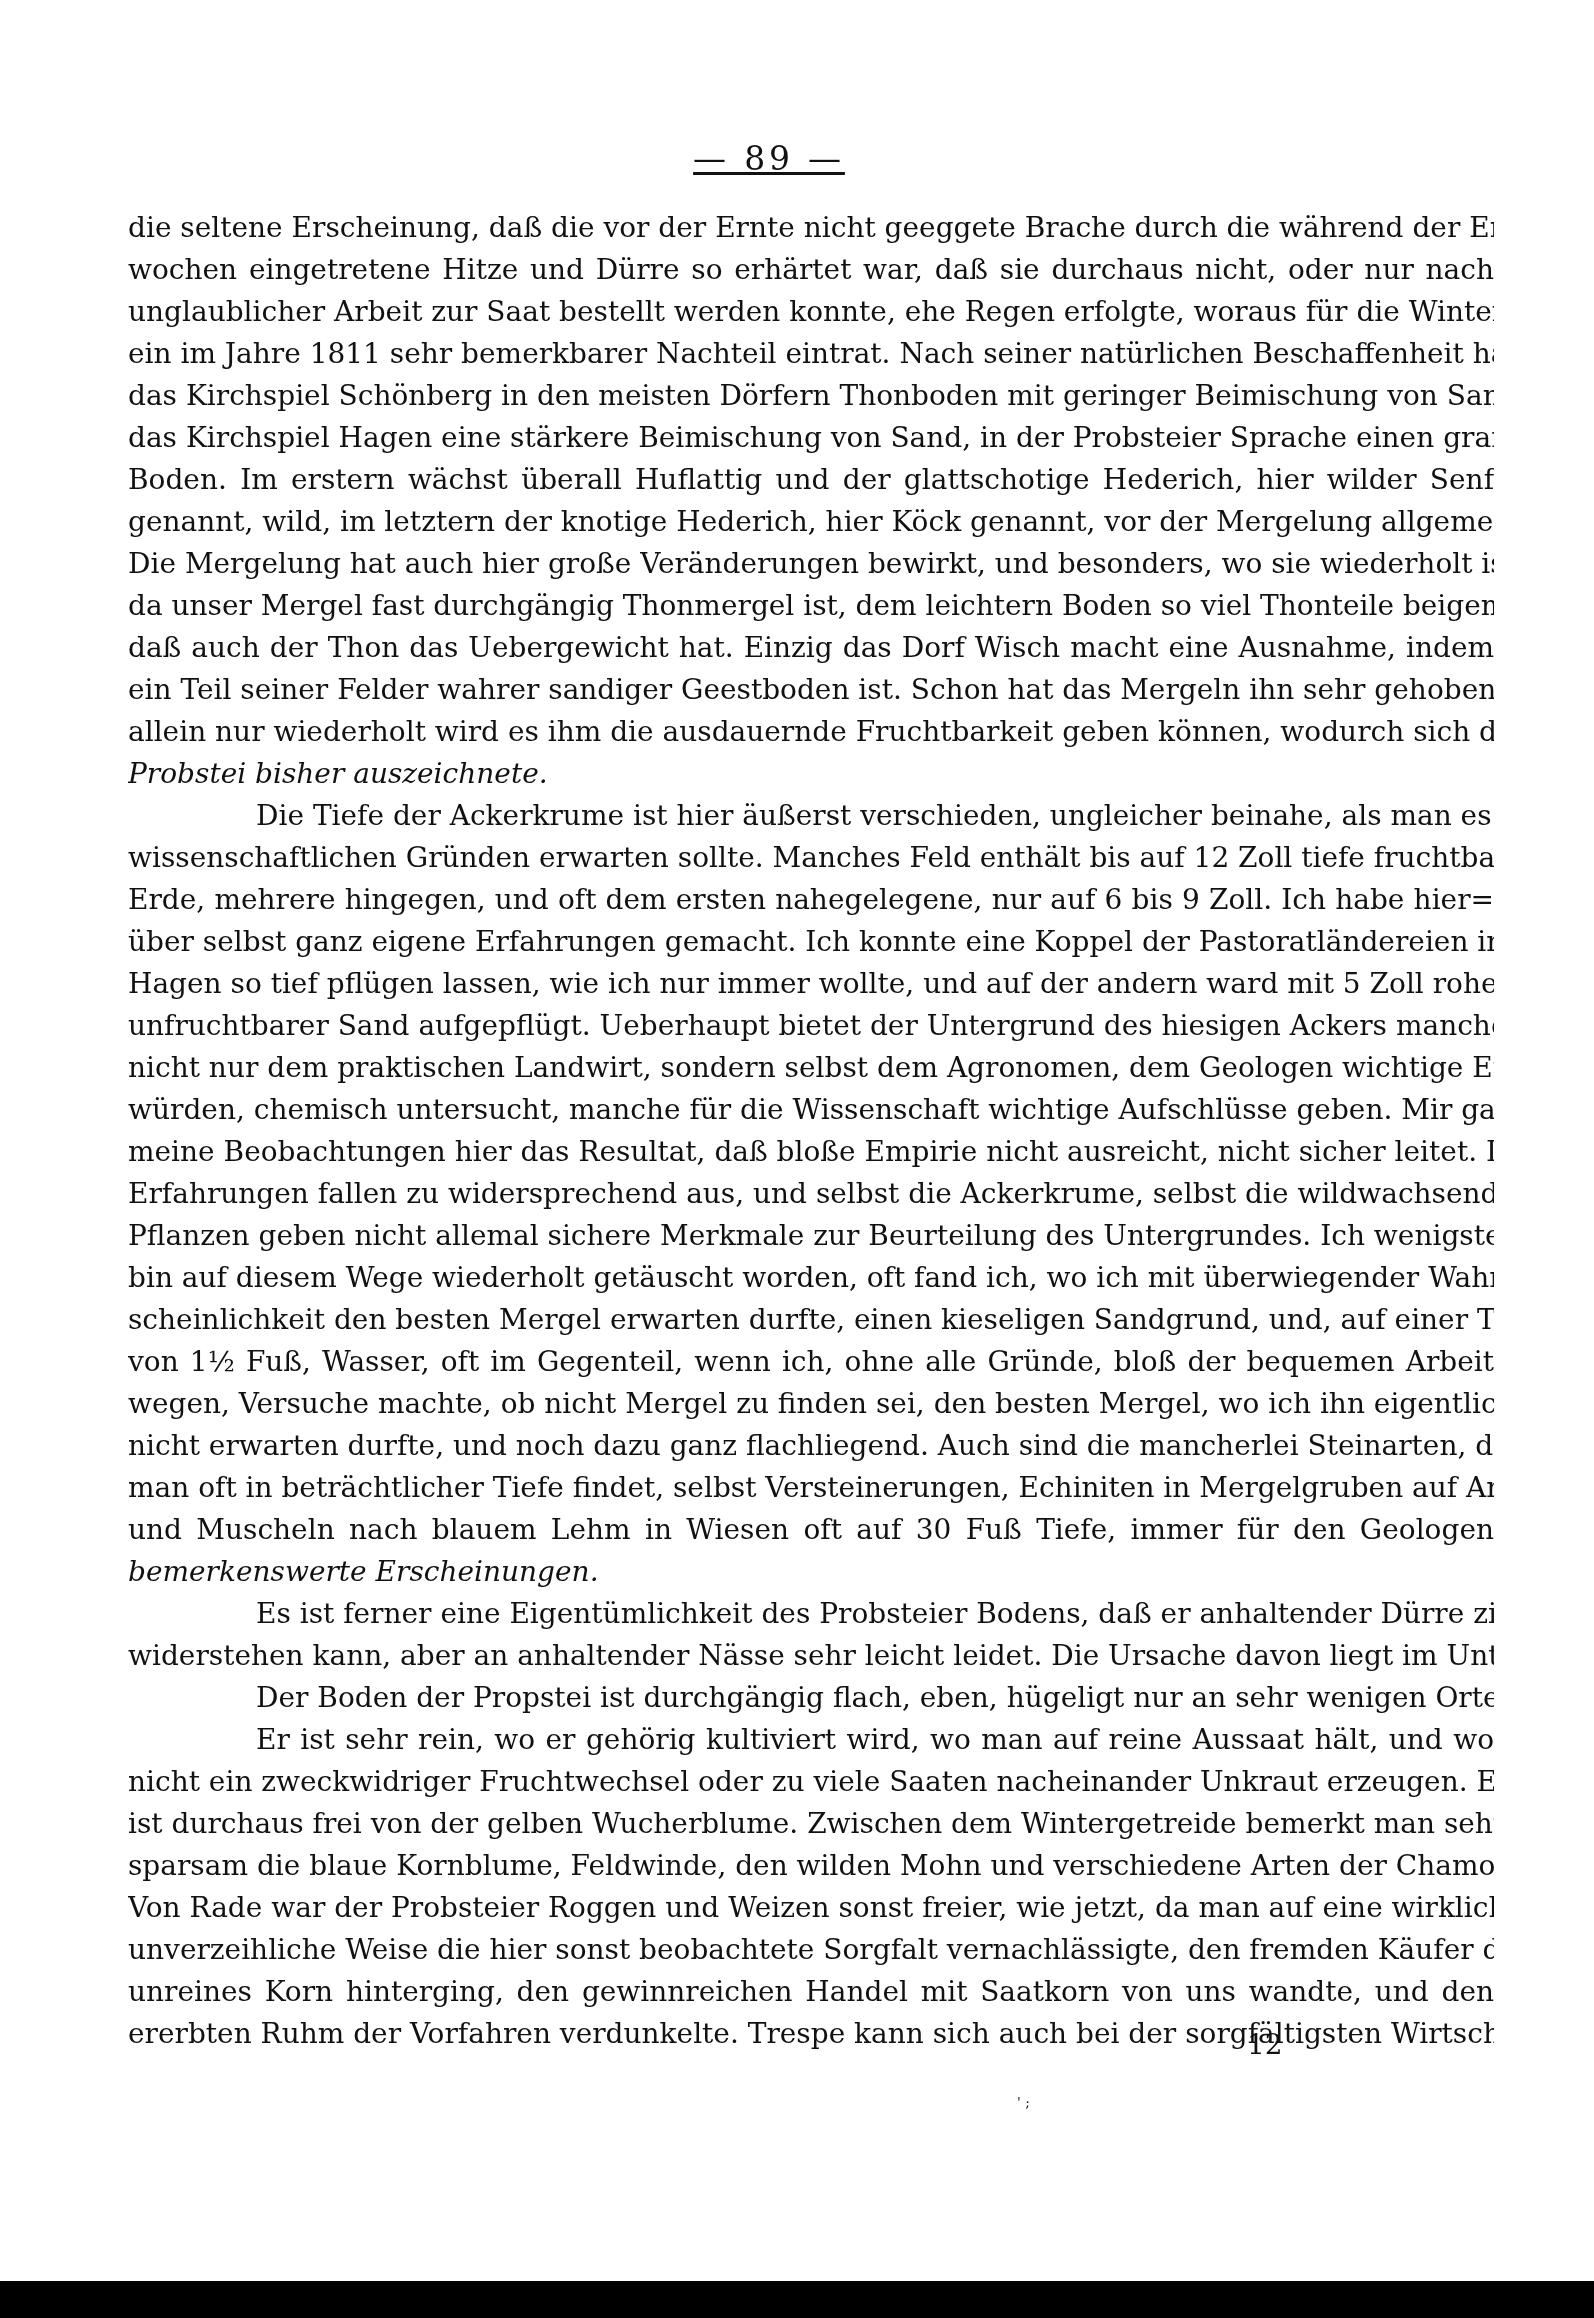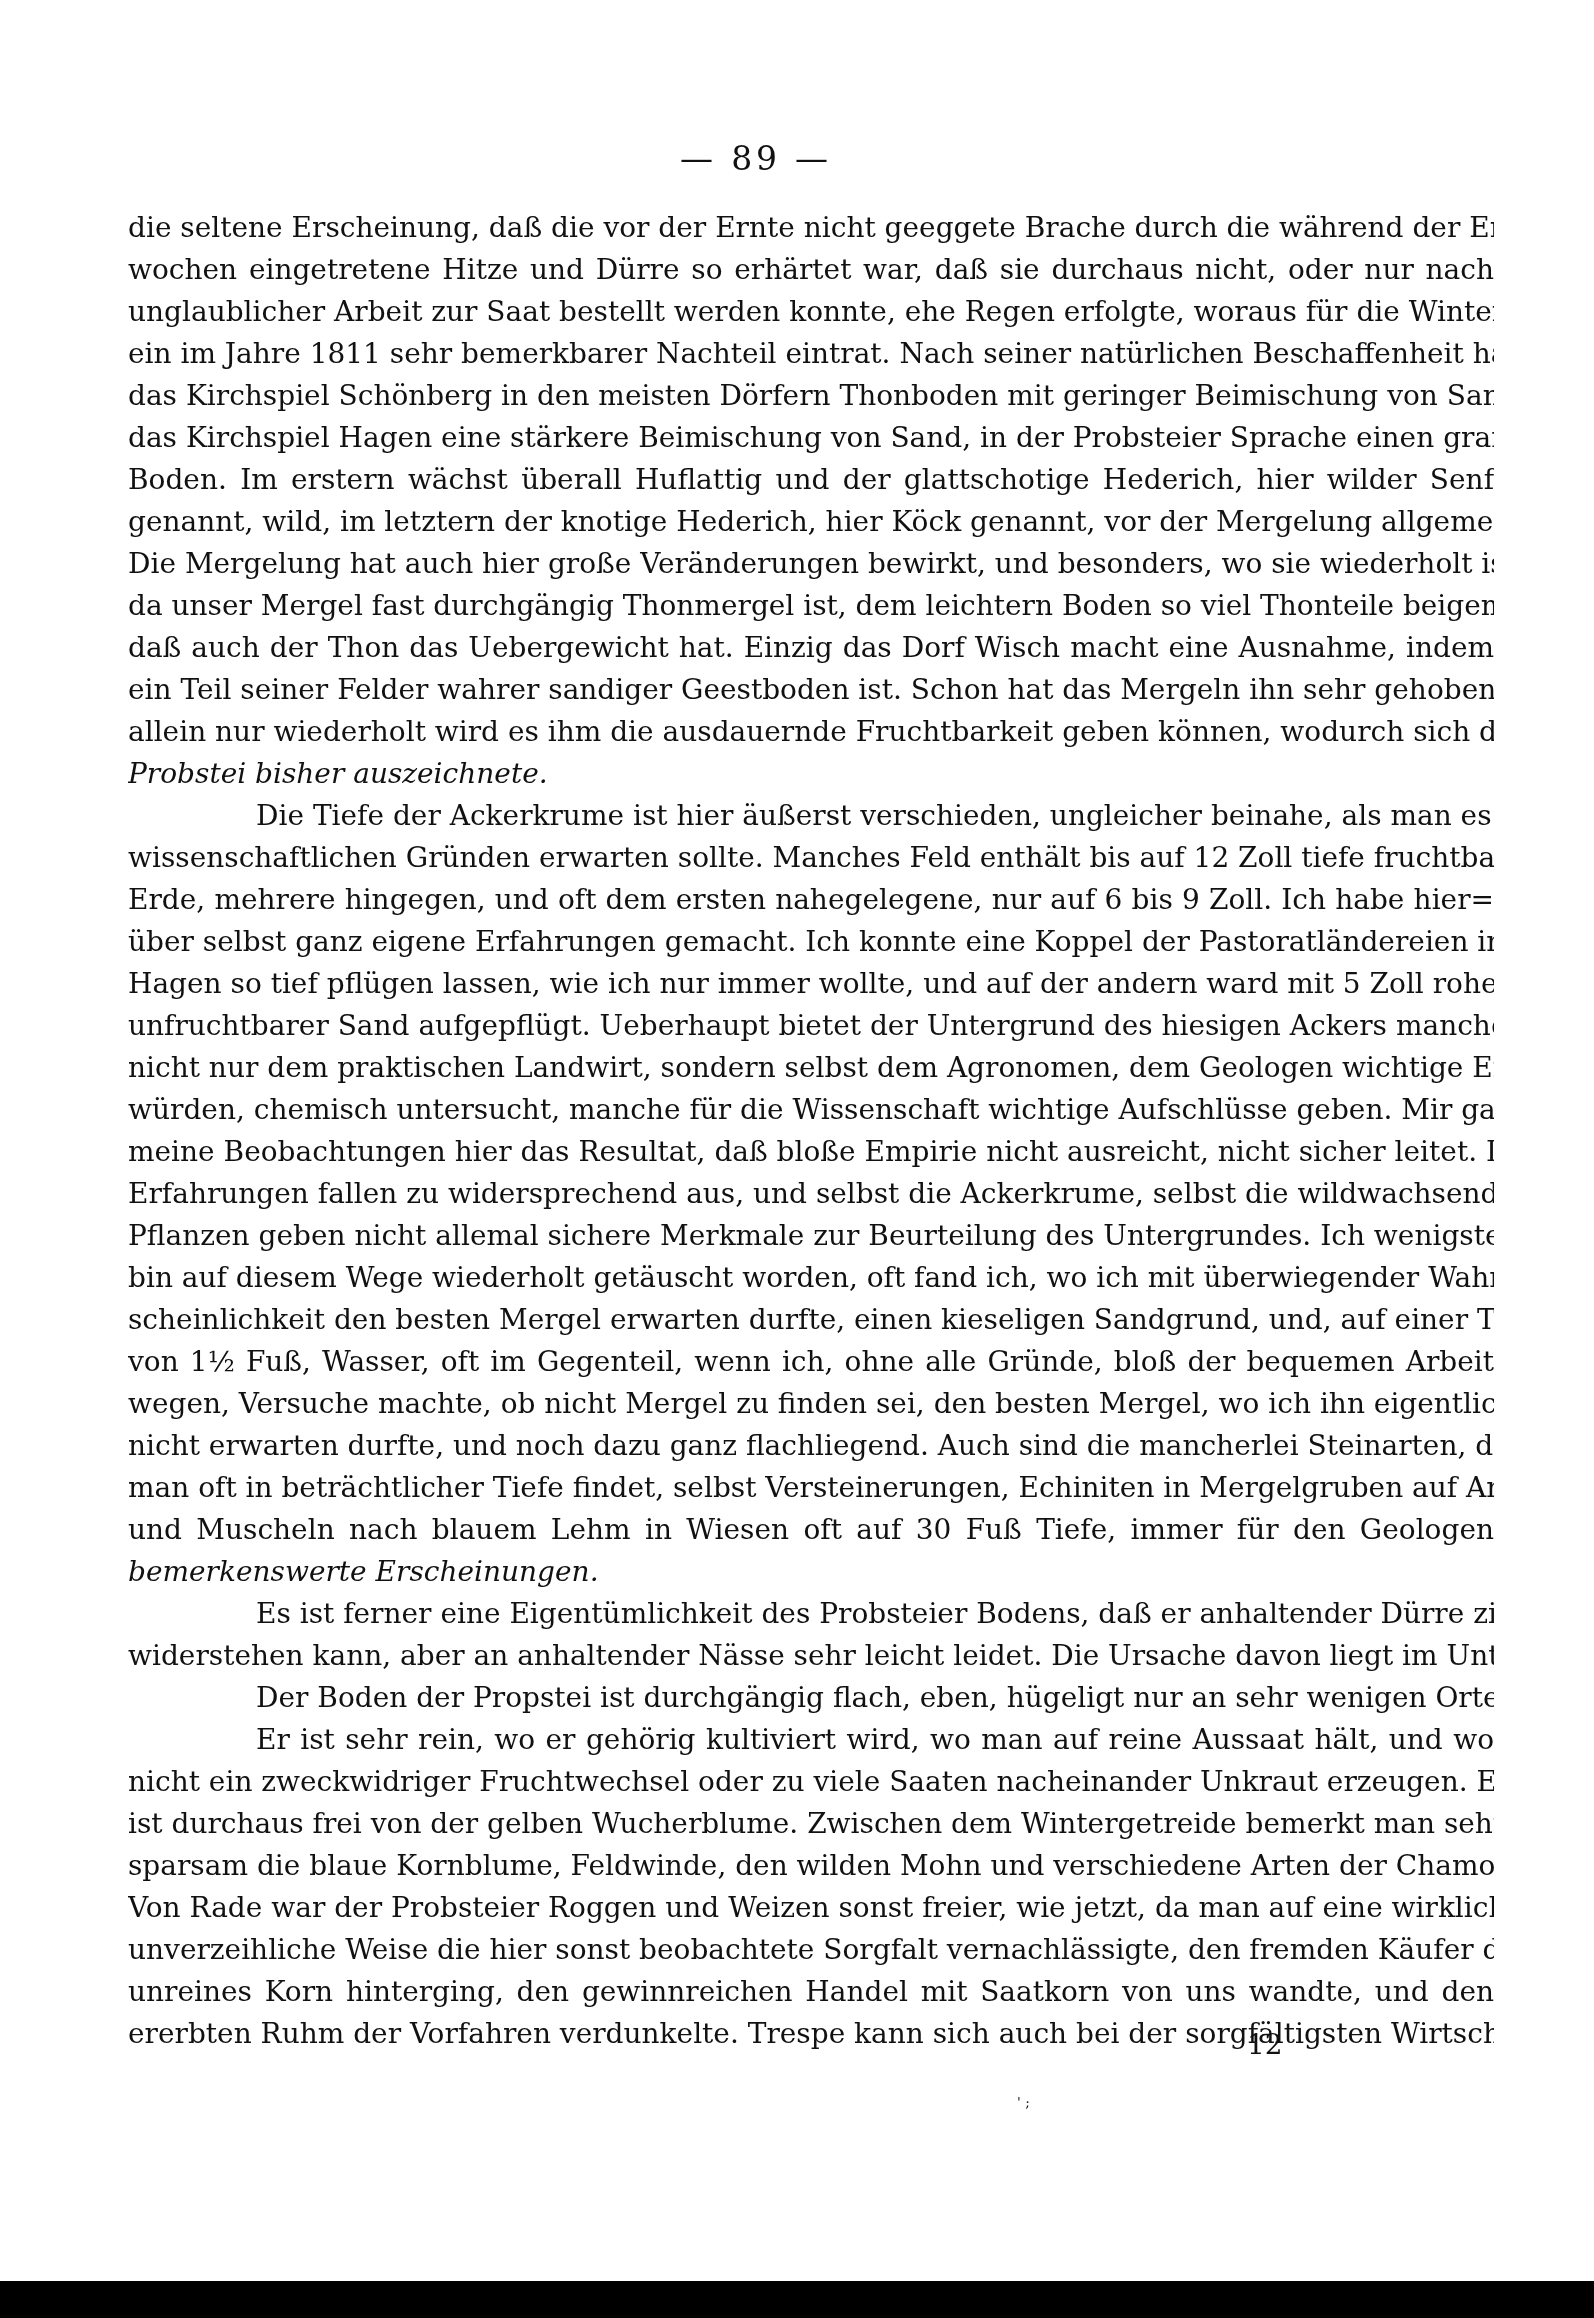--- a/index.html
+++ b/index.html
@@ -1,19 +1,19 @@
 <!DOCTYPE html>
 <html style="font-size:10px"><head>
 <meta charset="utf-8">
 <style>
   html, body { margin: 0; padding: 0; background: #ffffff; }
   body { width: 1595px; height: 2319px; position: relative; overflow: hidden;
          font-family: "DejaVu Serif", "Liberation Serif", serif; color: #111; }
-  .page-number { position: absolute; top: 139px; left: 0; width: 1512px; text-align: center;
-         font-size: 33px; letter-spacing: 3.8px; }
+  .page-number { position: absolute; top: 139px; left: 13px; width: 1512px; text-align: center;
+         font-size: 33px; letter-spacing: 3.8px; text-decoration: underline; }
   .body-text { position: absolute; top: 207px; left: 128px; width: 1366px; }
   .line { height: 42px; line-height: 42px; font-size: 28px; white-space: nowrap;
           text-align: justify; text-align-last: justify; overflow: hidden; }
   .line.last { text-align-last: left; font-style: italic; }
   .line.indent { padding-left: 128px; }
   .signature { position: absolute; top: 2028px; left: 1247px; font-size: 28px; }
   .specks { position: absolute; top: 2097px; left: 1017px; font-size: 13.8px; line-height: 11.3px; }
   .scan-edge { position: absolute; left: 0; bottom: 0; width: 1595px; height: 38px; background: #000; }
 </style>
 </head>

